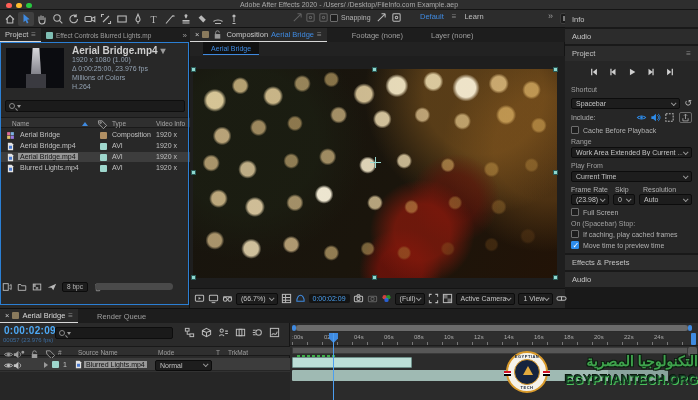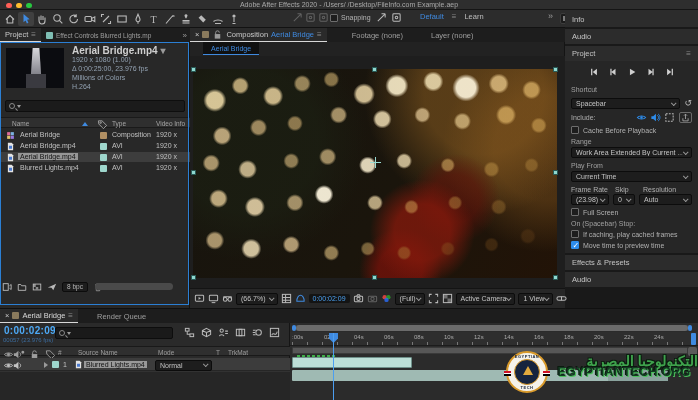--- a/index.html
+++ b/index.html
@@ -133,21 +133,21 @@
 
   
   #watermark { position:absolute; left:490px; top:40px; width:208px; height:52px; z-index:9; pointer-events:none; }
   #wm-logo { position:absolute; left:16px; top:2px; width:42px; height:42px; border-radius:50%; background:#f5f2ea; border:2px solid #d99a2b; }
   #wm-logo .inner { position:absolute; left:6px; top:6px; width:26px; height:26px; border-radius:50%; background:#16243e; border:1px solid #d99a2b; }
   #wm-logo .pyr { position:absolute; left:8px; top:6px; width:0; height:0; border-left:5px solid transparent; border-right:5px solid transparent; border-bottom:9px solid #e0a93e; }
   #wm-logo .flag { position:absolute; top:18px; width:7px; height:5px; background:linear-gradient(#ce1126 33%,#fff 33% 66%,#000 66%); }
   #wm-logo .ltxt { position:absolute; left:0; right:0; text-align:center; font-size:4px; color:#16243e; font-weight:bold; letter-spacing:.5px; }
   #wm-ar { position:absolute; right:0; top:4px; width:148px; text-align:right; font-size:14px; font-weight:bold; color:#3fa34d;
     text-shadow:1px 1px 0 #0c1f10, -1px -1px 0 #0c1f10, 1px -1px 0 #0c1f10, -1px 1px 0 #0c1f10; }
-  #wm-org { position:absolute; right:0; top:16px; width:148px; text-align:center; font-size:12.5px; font-weight:bold; color:#133822;
+  #wm-org { position:absolute; right:0; top:24px; width:148px; text-align:right; font-size:12.5px; font-weight:bold; color:#133822;
     text-shadow:1px 1px 0 #49c05a, -1px -1px 0 #0a1a0e; letter-spacing:.2px; }
 
   .mag { width:6px; height:6px; border:1px solid #8a8a8a; border-radius:50%; position:relative; flex:none; }
   .mag::after { content:""; position:absolute; left:4.5px; top:4.5px; width:3px; height:1px; background:#8a8a8a; transform:rotate(45deg); }
   .sm-tri { width:0; height:0; border-left:2.5px solid transparent; border-right:2.5px solid transparent; border-top:3px solid #9a9a9a; }
 </style>
 </head>
 <body>
 
 <div id="app">

